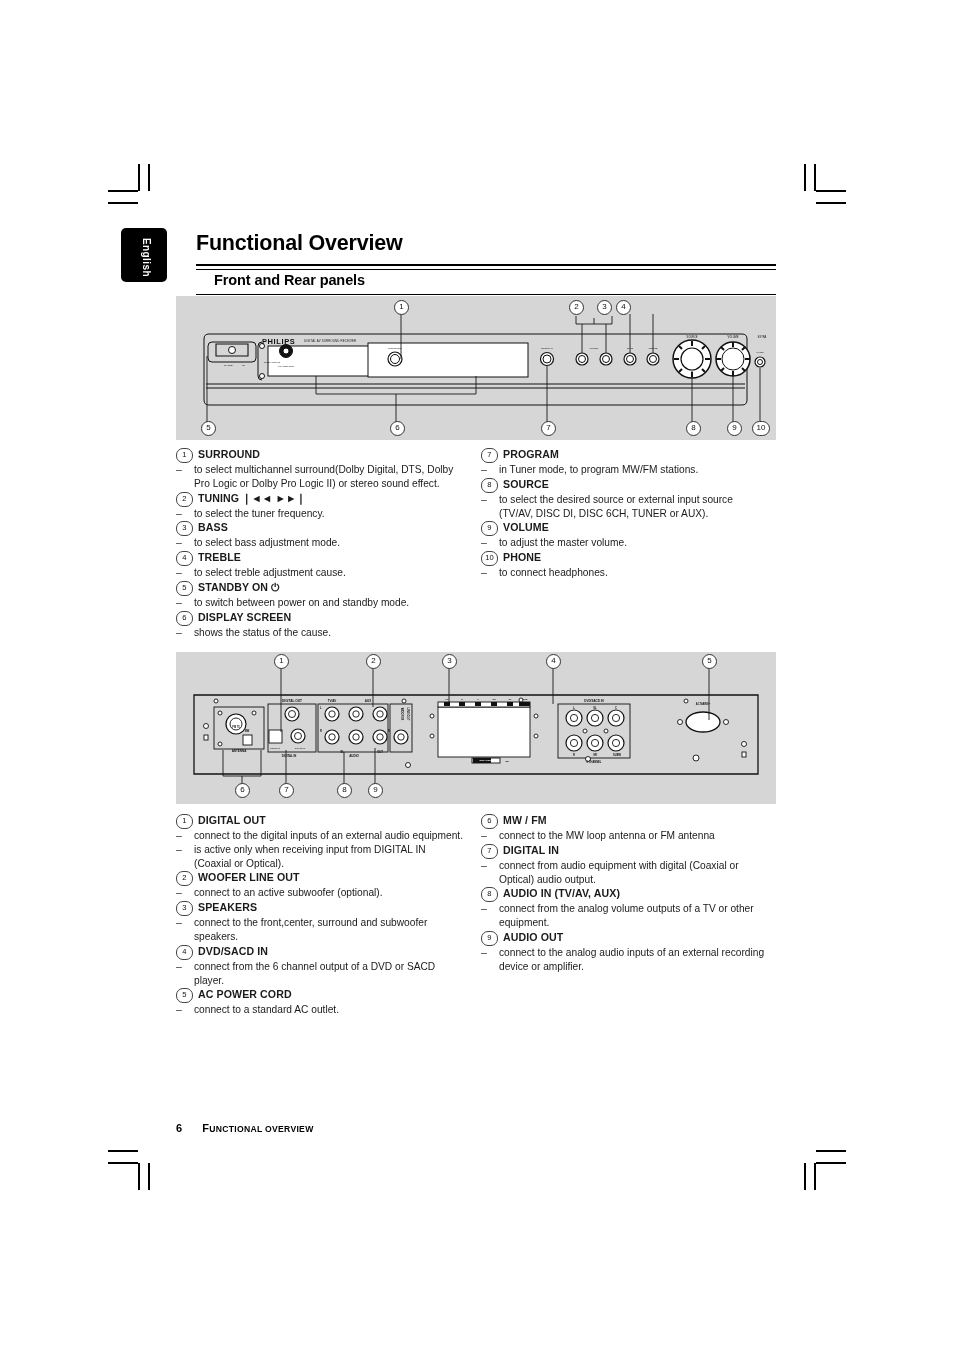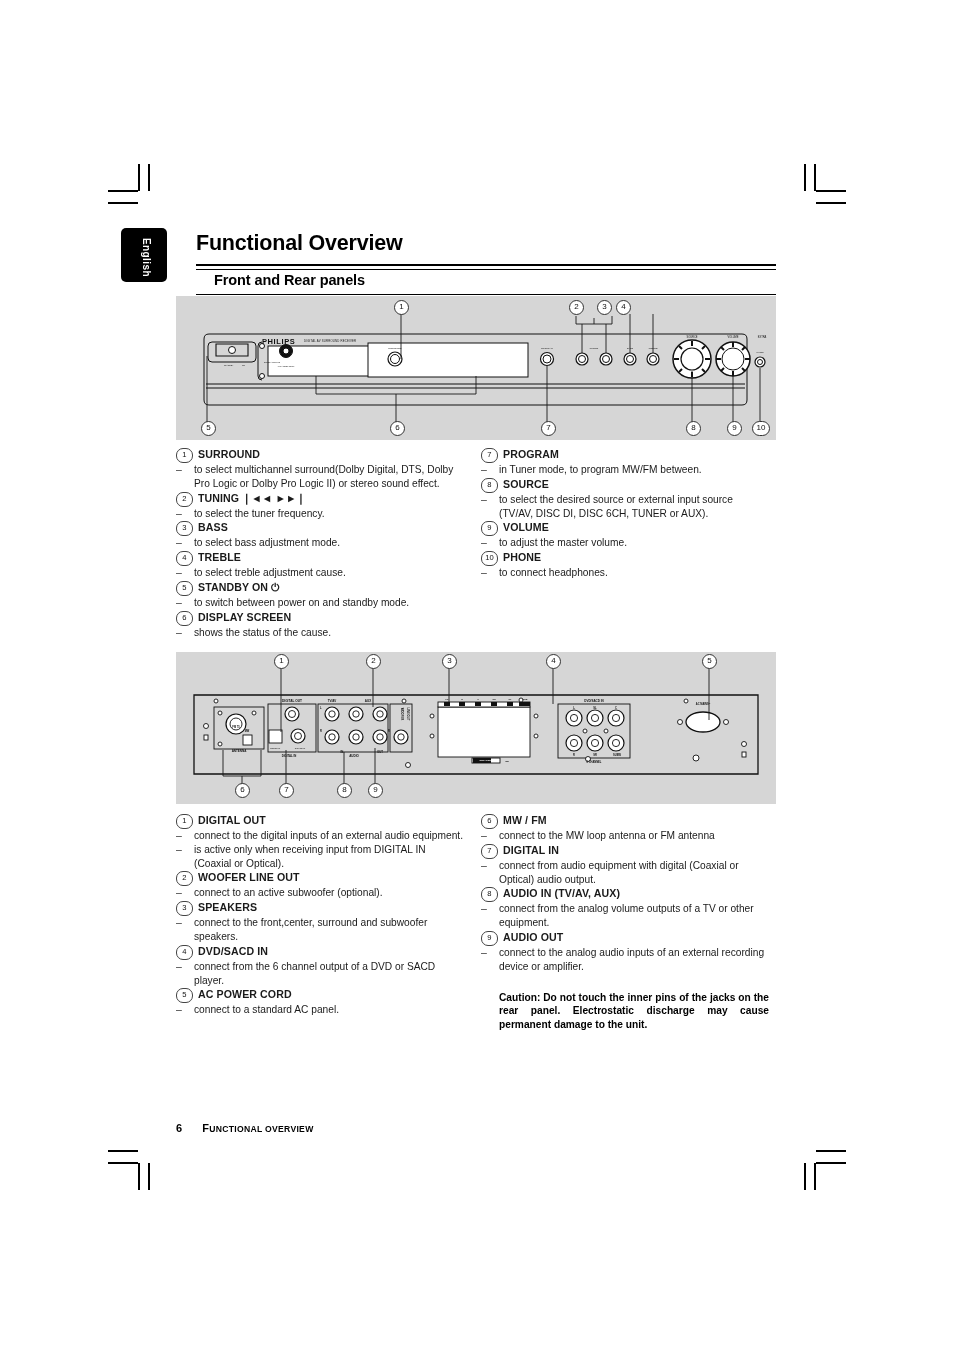--- a/index.html
+++ b/index.html
@@ -351,21 +351,21 @@
     </div>
   </div>
 <div class="col" id="front-col-right">
     <div class="entry">
       <div class="entry-head">
         <span class="num">7</span>
         <span>PROGRAM</span>
       </div>
       <div class="bullet-row">
         <span class="dash">–</span>
-        <span class="btext">in Tuner mode, to program MW/FM between.</span>
+        <span class="btext">in Tuner mode, to program MW/FM stations.</span>
       </div>
     </div>
     <div class="entry">
       <div class="entry-head">
         <span class="num">8</span>
         <span>SOURCE</span>
       </div>
       <div class="bullet-row">
         <span class="dash">–</span>
         <span class="btext">to select the desired source or external input source (TV/AV, DISC DI, DISC 6CH, TUNER or AUX).</span>
@@ -592,21 +592,21 @@
         <span class="btext">connect from the 6 channel output of a DVD or SACD player.</span>
       </div>
     </div>
     <div class="entry">
       <div class="entry-head">
         <span class="num">5</span>
         <span>AC POWER CORD</span>
       </div>
       <div class="bullet-row">
         <span class="dash">–</span>
-        <span class="btext">connect to a standard AC panel.</span>
+        <span class="btext">connect to a standard AC outlet.</span>
       </div>
     </div>
   </div>
 <div class="col" id="rear-col-right">
     <div class="entry">
       <div class="entry-head">
         <span class="num">6</span>
         <span>MW / FM</span>
       </div>
       <div class="bullet-row">
@@ -637,19 +637,18 @@
     <div class="entry">
       <div class="entry-head">
         <span class="num">9</span>
         <span>AUDIO OUT</span>
       </div>
       <div class="bullet-row">
         <span class="dash">–</span>
         <span class="btext">connect to the analog audio inputs of an external recording device or amplifier.</span>
       </div>
     </div>
-    <div class="caution">Caution: Do not touch the inner pins of the jacks on the rear panel. Electrostatic discharge may cause permanent damage to the unit.</div>
   </div>
 
 <div id="footer">
   <span class="pg">6</span>
   <span class="ft"><span>F</span><span class="sc">UNCTIONAL OVERVIEW</span></span>
 </div>
 
 </body></html>

